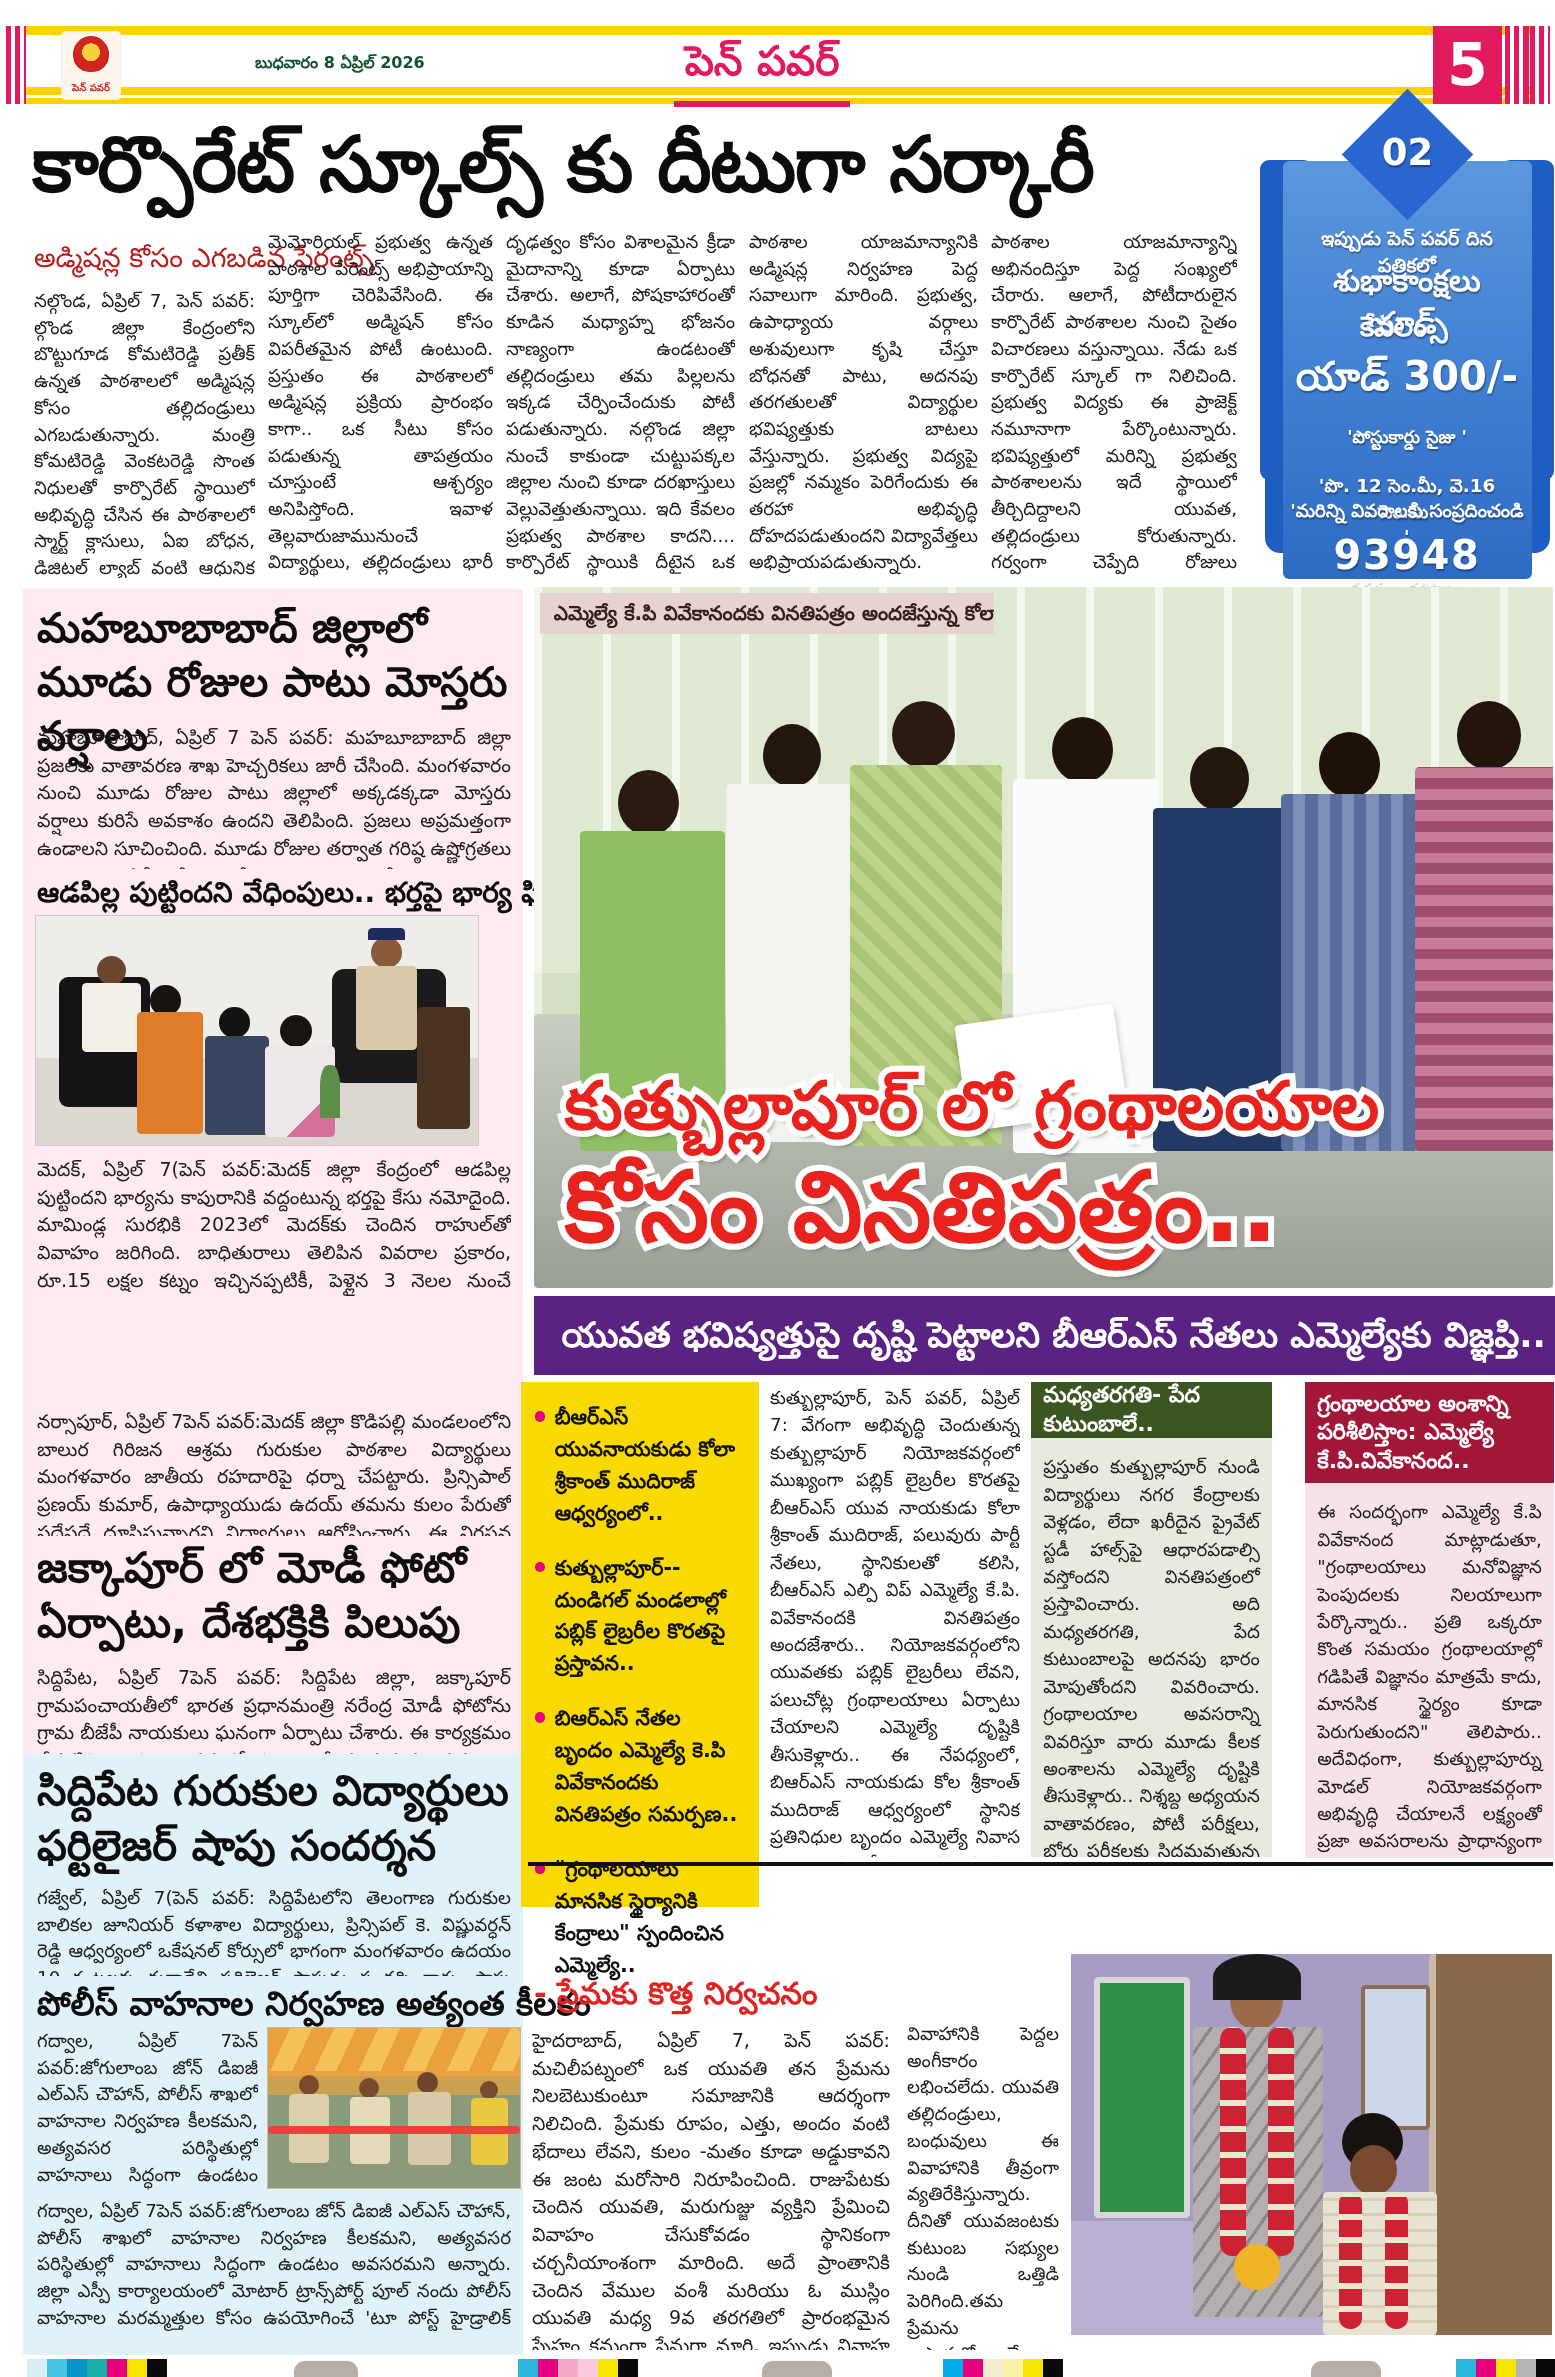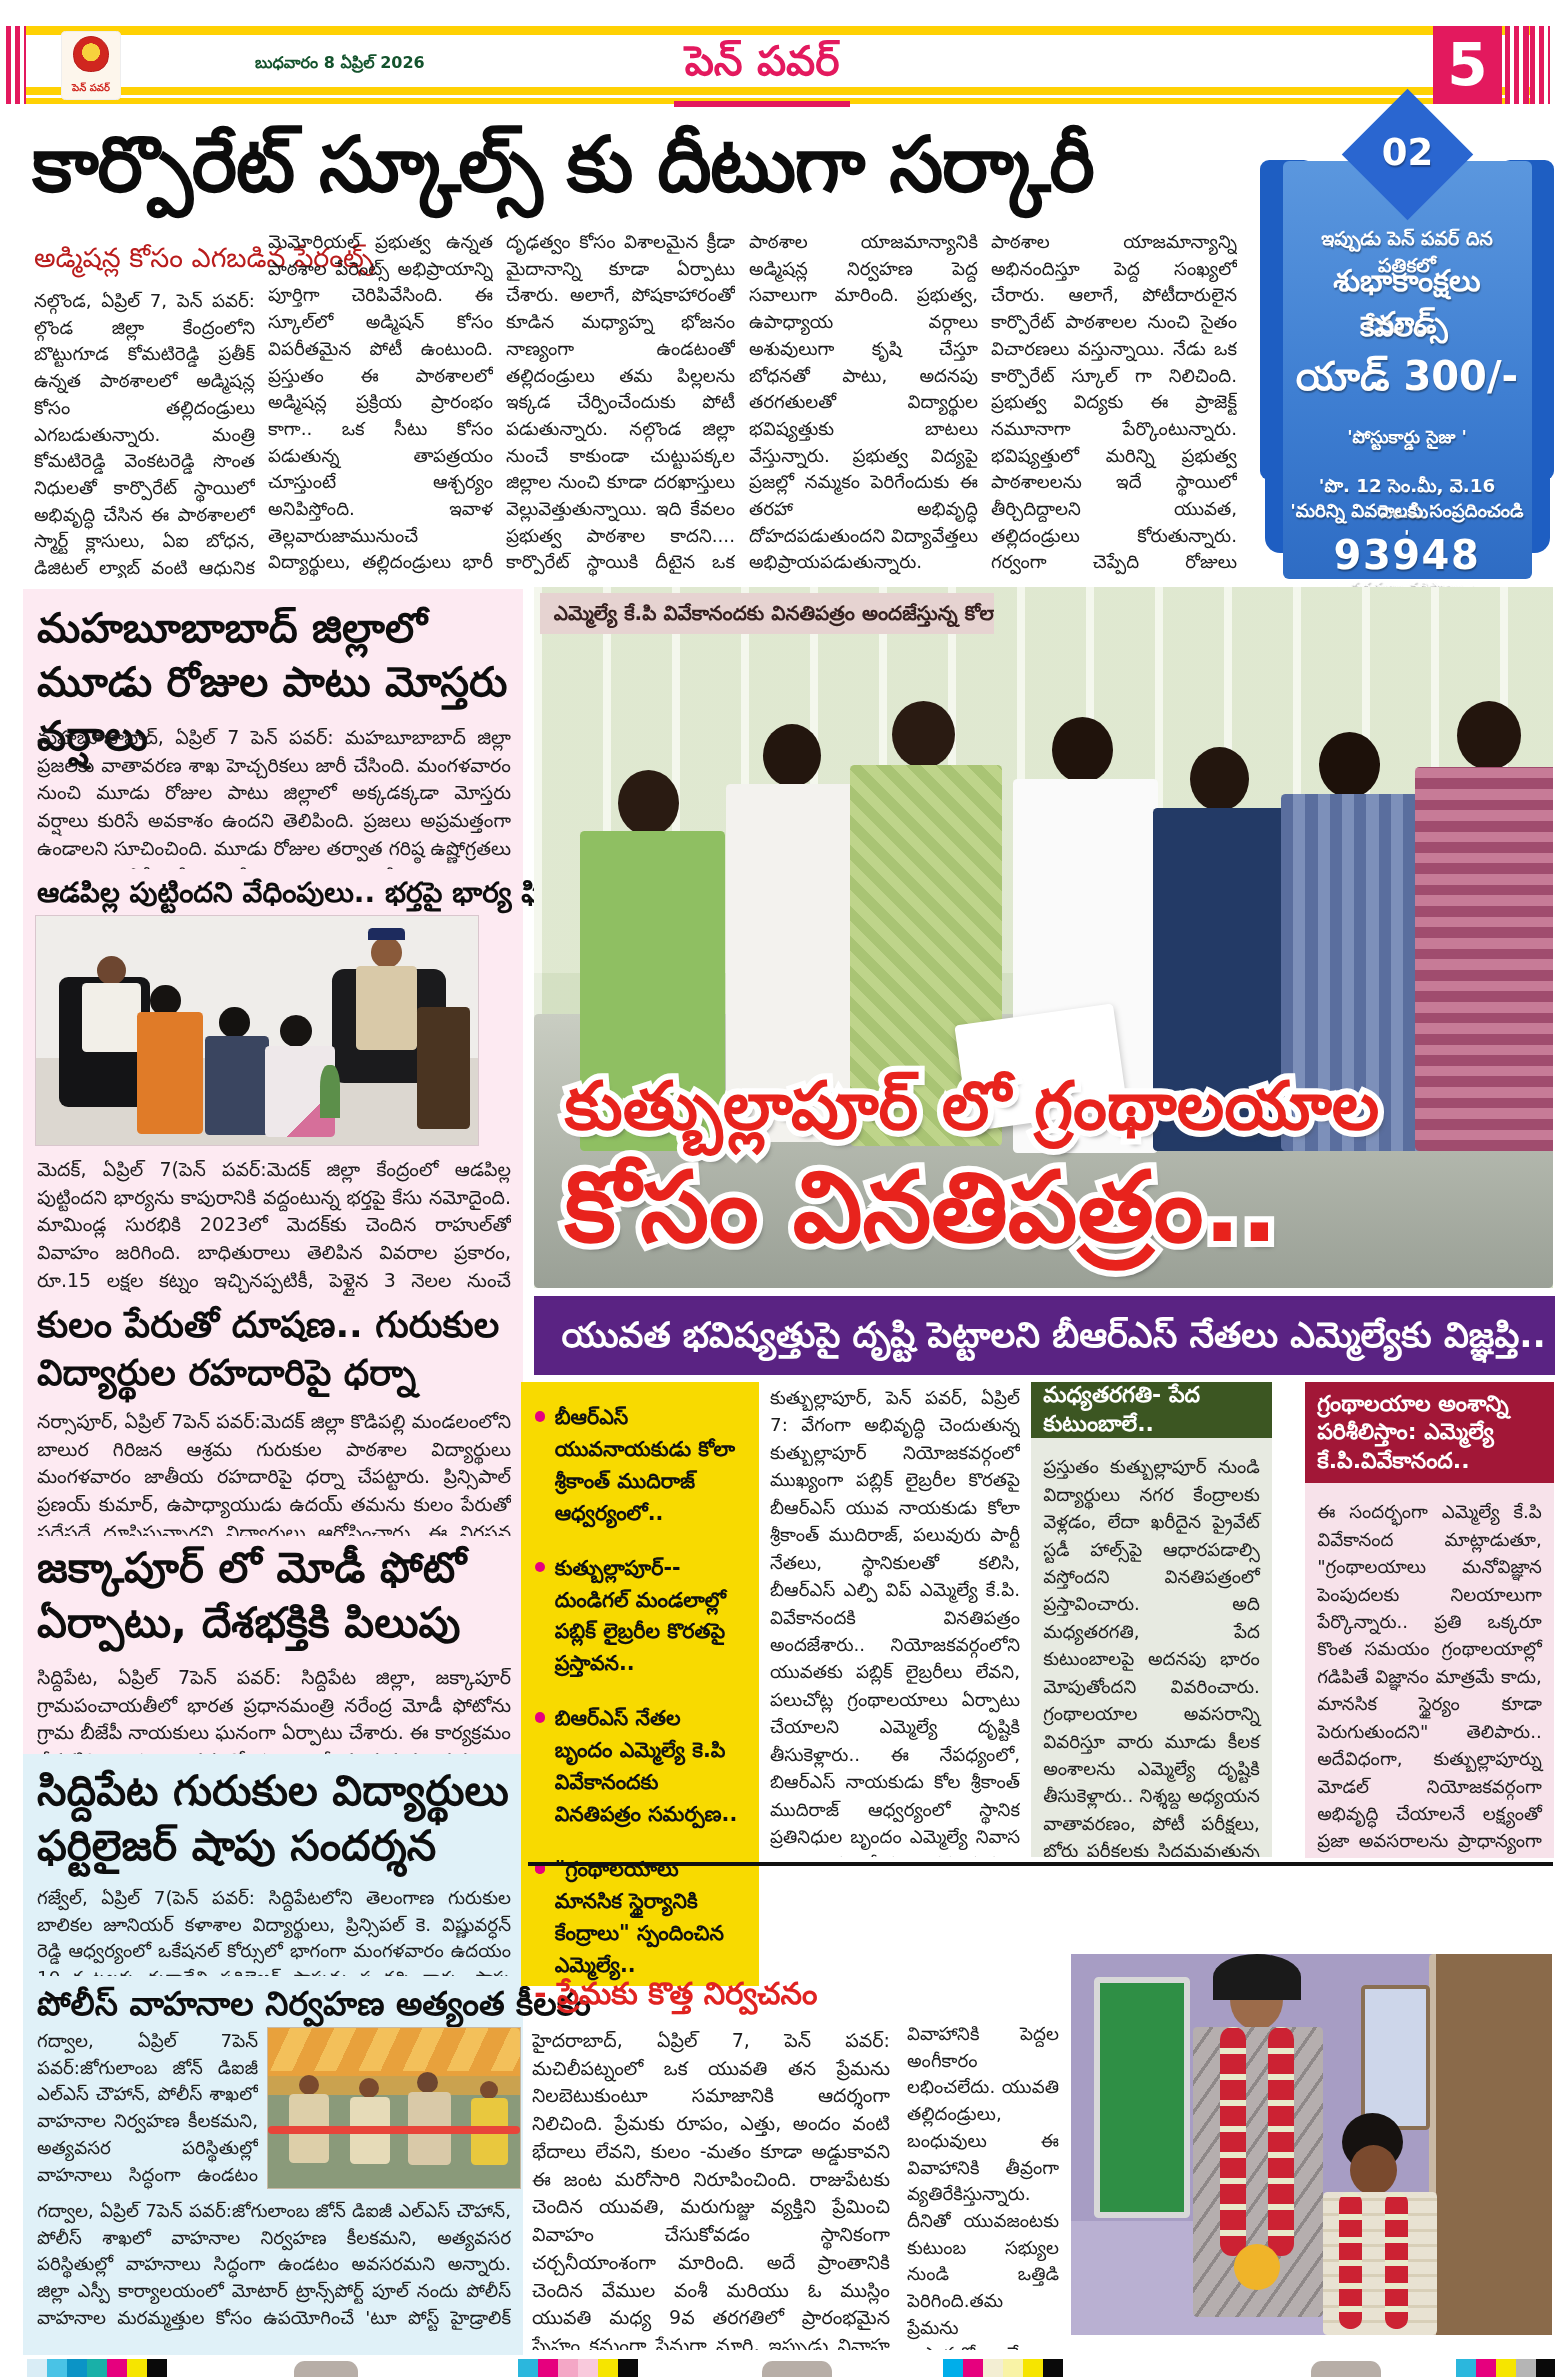--- a/index.html
+++ b/index.html
@@ -130,21 +130,20 @@
     <div class="headc" style="left:183px;top:91px;width:30.5px;height:30.5px;background:#141210;"></div>
     <div class="fig" style="left:169px;top:120px;width:64px;height:99px;background:#3a4560;"></div>
     <div class="headc" style="left:244px;top:99px;width:32px;height:32px;background:#171412;"></div>
     <div class="fig" style="left:229px;top:130px;width:70px;height:91px;background:linear-gradient(135deg,#eee8ea 0 70%,#d66f9a 70% 100%);"></div>
     <div class="fig" style="left:284px;top:149px;width:20px;height:53px;background:#5c8f4a;border-radius:40% 40% 0 0;"></div>
     <div class="fig" style="left:381px;top:91px;width:53px;height:122px;background:#4a3421;"></div>
   </div>
 
   <div class="abs bodytxt" style="left:37px;top:1156px;width:474px;height:142px;font-size:19px;">మెదక్, ఏప్రిల్ 7(పెన్ పవర్:మెదక్ జిల్లా కేంద్రంలో ఆడపిల్ల పుట్టిందని భార్యను కాపురానికి వద్దంటున్న భర్తపై కేసు నమోదైంది. మామిండ్ల సురభికి 2023లో మెదక్‌కు చెందిన రాహుల్‌తో వివాహం జరిగింది. బాధితురాలు తెలిపిన వివరాల ప్రకారం, రూ.15 లక్షల కట్నం ఇచ్చినప్పటికీ, పెళ్లైన 3 నెలల నుంచే అదనపు కట్నం కోసం వేధింపులు ప్రారంభమయ్యాయి. ఇప్పుడు ఆడపిల్ల పుట్టడంతో తనను ఇంటికి రానివ్వడం లేదని, న్యాయం చేయాలని ఆమె పోలీసులను ఆశ్రయించింది.</div>
 
-  <div class="abs art-head" style="left:37px;top:1301px;width:474px;font-size:36px;">కులం పేరుతో దూషణ.. గురుకుల విద్యార్థుల రహదారిపై ధర్నా</div>
   <div class="abs bodytxt" style="left:37px;top:1408px;width:474px;height:128px;font-size:19px;">నర్సాపూర్, ఏప్రిల్ 7పెన్ పవర్:మెదక్ జిల్లా కొడిపల్లి మండలంలోని బాలుర గిరిజన ఆశ్రమ గురుకుల పాఠశాల విద్యార్థులు మంగళవారం జాతీయ రహదారిపై ధర్నా చేపట్టారు. ప్రిన్సిపాల్ ప్రణయ్ కుమార్, ఉపాధ్యాయుడు ఉదయ్ తమను కులం పేరుతో పదేపదే దూషిస్తున్నారని విద్యార్థులు ఆరోపించారు. ఈ నిరసన కారణంగా వాహనాల రాకపోకలకు తీవ్ర అంతరాయం ఏర్పడింది. విద్యార్థుల ఆరోపణలు, నిరసన కారణంగా రోడ్డుపై ట్రాఫిక్ స్తంభించింది.</div>
 
   <div class="abs art-head" style="left:37px;top:1540px;width:474px;font-size:42px;">జక్కాపూర్ లో మోడీ ఫోటో ఏర్పాటు, దేశభక్తికి పిలుపు</div>
   <div class="abs bodytxt" style="left:37px;top:1664px;width:474px;height:90px;font-size:19px;">సిద్దిపేట, ఏప్రిల్ 7పెన్ పవర్: సిద్దిపేట జిల్లా, జక్కాపూర్ గ్రామపంచాయతీలో భారత ప్రధానమంత్రి నరేంద్ర మోడీ ఫోటోను గ్రామ బీజేపీ నాయకులు ఘనంగా ఏర్పాటు చేశారు. ఈ కార్యక్రమం దేశభక్తిని పెంపొందించడంతో పాటు, కేంద్ర ప్రభుత్వ పథకాలపై అవగాహన కల్పించే ఉద్దేశంతో నిర్వహించబడింది. ప్రధానమంత్రి పథకాల ప్రయోజనాలను సద్వినియోగం చేసుకోవాలని బీజేపీ నాయకులు తెలిపారు. ఈ కార్యక్రమంలో గ్రామ బీజేపీ నాయకులు పాల్గొన్నారు.</div>
 
   <div class="abs art-head" style="left:37px;top:1763px;width:474px;font-size:42px;">సిద్దిపేట గురుకుల విద్యార్థులు ఫర్టిలైజర్ షాపు సందర్శన</div>
   <div class="abs bodytxt" style="left:37px;top:1885px;width:474px;height:91px;font-size:18.3px;">గజ్వేల్, ఏప్రిల్ 7(పెన్ పవర్: సిద్దిపేటలోని తెలంగాణ గురుకుల బాలికల జూనియర్ కళాశాల విద్యార్థులు, ప్రిన్సిపల్ కె. విష్ణువర్ధన్ రెడ్డి ఆధ్వర్యంలో ఒకేషనల్ కోర్సులో భాగంగా మంగళవారం ఉదయం 10 గంటలకు దుర్గాదేవి ఫర్టిలైజర్ షాపును సందర్శించారు. షాపు యజమానిని కలిసి మందుల వివరాలను అడిగి తెలుసుకున్నారు. ఈ క్షేత్ర పర్యటన ద్వారా విద్యార్థులు కొత్త విషయాలను నేర్చుకున్నారు. ఈ కార్యక్రమంలో అగ్రికల్చర్ ట్రైనర్ మానస, అధ్యాపకులు వెంకటేష్ చారి, నగేష్ పాల్గొన్నారు.</div>
 
   <div class="abs art-head" style="left:37px;top:1982px;width:474px;font-size:33px;white-space:nowrap;">పోలీస్ వాహనాల నిర్వహణ అత్యంత కీలకం</div>
 
@@ -193,21 +192,21 @@
       <span class="overlay-line overlay-front" style="font-size:67px;">కుత్బుల్లాపూర్ లో గ్రంథాలయాల</span>
     </div>
     <div class="abs overlay-wrap" style="left:30.5px;top:563px;width:984px;height:130px;">
       <span class="overlay-line overlay-back" style="font-size:98px;">కోసం వినతిపత్రం..</span>
       <span class="overlay-line overlay-front" style="font-size:98px;">కోసం వినతిపత్రం..</span>
     </div>
   </div>
 
   <div class="abs strap" style="left:534px;top:1296px;width:1019px;height:79px;">యువత భవిష్యత్తుపై దృష్టి పెట్టాలని బీఆర్ఎస్ నేతలు ఎమ్మెల్యేకు విజ్ఞప్తి..</div>
 
-  <div class="abs col-yellow" style="left:521px;top:1382px;width:238px;height:604px;">
+  <div class="abs col-yellow" style="left:521px;top:1382px;width:238px;height:525px;">
     <div class="hl-item"><span class="dot"></span><span>బీఆర్ఎస్ యువనాయకుడు కోలా శ్రీకాంత్ ముదిరాజ్ ఆధ్వర్యంలో..</span></div>
     <div class="hl-item"><span class="dot"></span><span>కుత్బుల్లాపూర్--దుండిగల్ మండలాల్లో పబ్లిక్ లైబ్రరీల కొరతపై ప్రస్తావన..</span></div>
     <div class="hl-item"><span class="dot"></span><span>బిఆర్ఎస్ నేతల బృందం ఎమ్మెల్యే కె.పి వివేకానందకు వినతిపత్రం సమర్పణ..</span></div>
     <div class="hl-item"><span class="dot"></span></div>
     <div class="hl-item"><span class="dot"></span><span>"గ్రంథాలయాలు మానసిక స్థైర్యానికి కేంద్రాలు" స్పందించిన ఎమ్మెల్యే..</span></div>
   </div>
 
   <div class="abs bodytxt" style="left:770px;top:1384px;width:250px;height:473px;font-size:18.3px;line-height:1.5;">కుత్బుల్లాపూర్, పెన్ పవర్, ఏప్రిల్ 7: వేగంగా అభివృద్ధి చెందుతున్న కుత్బుల్లాపూర్ నియోజకవర్గంలో ముఖ్యంగా పబ్లిక్ లైబ్రరీల కొరతపై బీఆర్ఎస్ యువ నాయకుడు కోలా శ్రీకాంత్ ముదిరాజ్, పలువురు పార్టీ నేతలు, స్థానికులతో కలిసి, బీఆర్ఎస్ ఎల్పి విప్ ఎమ్మెల్యే కే.పి. వివేకానందకి వినతిపత్రం అందజేశారు.. నియోజకవర్గంలోని యువతకు పబ్లిక్ లైబ్రరీలు లేవని, పలుచోట్ల గ్రంథాలయాలు ఏర్పాటు చేయాలని ఎమ్మెల్యే దృష్టికి తీసుకెళ్లారు.. ఈ నేపధ్యంలో, బిఆర్ఎస్ నాయకుడు కోల శ్రీకాంత్ ముదిరాజ్ ఆధ్వర్యంలో స్థానిక ప్రతినిధుల బృందం ఎమ్మెల్యే నివాస కార్యాలయంలో మర్యాదపూర్వకంగా కలిసి వినతిపత్రం సమర్పించారు.. వినతిపత్రంలో కుత్బుల్లాపూర్-దుండిగల్ మండలాల్లో ఆధునిక పబ్లిక్ లైబ్రరీలు ఏర్పాటు చేయాలని కోరారు.. పరిశ్రమలు, నివాస కాలనీలు వేగంగా విస్తరిస్తున్నప్పటికీ, విద్యార్థులకు అవసరమైన చదువుకొనే వాతావరణం అందుబాటులో లేకపోవడం తీవ్ర సమస్యగా మారిందని వారు పేర్కొన్నారు..</div>
 
   <div class="abs" style="left:1031px;top:1382px;width:241px;height:476px;">

